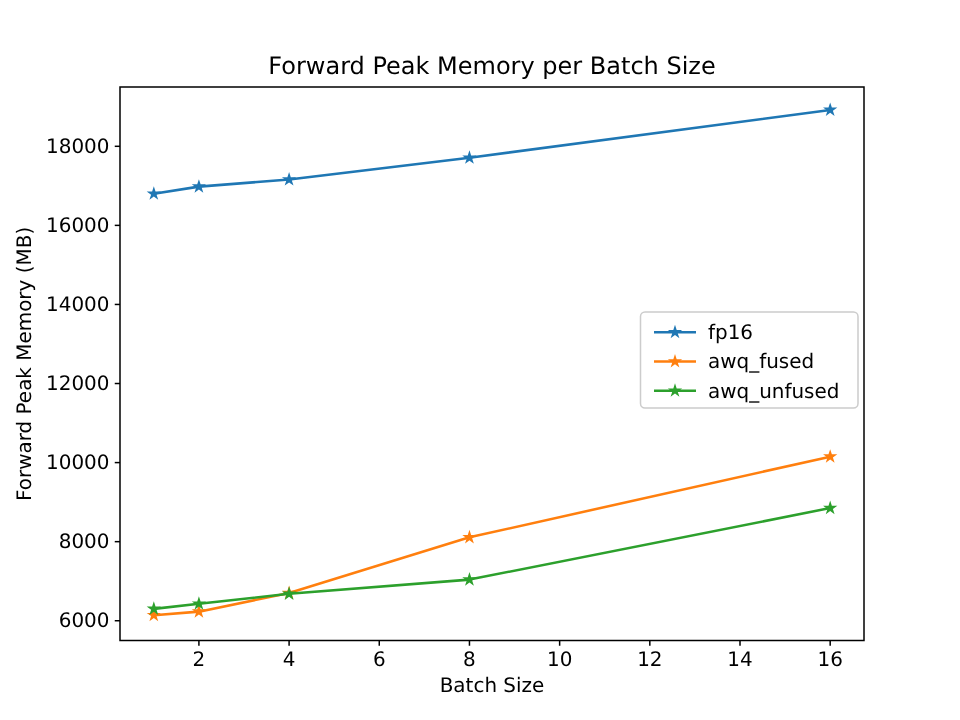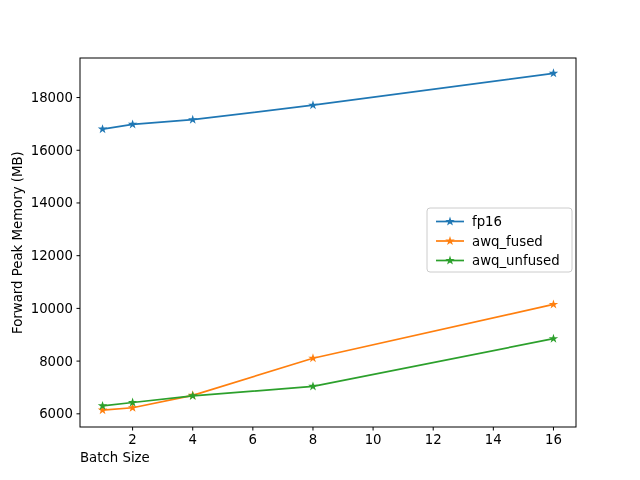--- a/index.html
+++ b/index.html
@@ -5,37 +5,38 @@
   html,body{margin:0;padding:0;background:#888;}
   #figure{
     position:relative;width:640px;height:480px;background:#ffffff;
     font-family:"DejaVu Sans",sans-serif;overflow:hidden;
   }
   #chart-title{
     position:absolute;left:80px;top:34px;width:496px;text-align:center;
     font-size:16px;color:#000;
   }
   #x-axis-label{
-    position:absolute;left:80px;top:450px;width:496px;
+    position:absolute;left:80px;top:450px;width:496px;text-align:center;
     font-size:13.3px;color:#000;
   }
   #y-axis-label{
     position:absolute;left:6px;top:58px;height:369px;width:22px;
     display:flex;align-items:center;justify-content:center;
     writing-mode:vertical-rl;transform:rotate(180deg);
     font-size:13.3px;color:#000;
   }
   svg{position:absolute;left:0;top:0;}
   .tick-label{font-family:"DejaVu Sans",sans-serif;font-size:13.3px;fill:#000;}
   .legend-label{font-family:"DejaVu Sans",sans-serif;font-size:13.3px;fill:#000;}
 </style>
 </head>
 <body>
 
 <div id="figure">
+  <div id="chart-title">Forward Peak Memory per Batch Size</div>
   <div id="y-axis-label">Forward Peak Memory (MB)</div>
   <div id="x-axis-label">Batch Size</div>
   <svg id="plot" width="640" height="480">
       <rect x="80" y="58" width="496" height="369" fill="none" stroke="#000000" stroke-width="1"></rect>
       <line x1="132.60606060606062" y1="427" x2="132.60606060606062" y2="430.5" stroke="#000000" stroke-width="1"></line>
       <text x="132.60606060606062" y="444" text-anchor="middle" class="tick-label">2</text>
       <line x1="192.72727272727272" y1="427" x2="192.72727272727272" y2="430.5" stroke="#000000" stroke-width="1"></line>
       <text x="192.72727272727272" y="444" text-anchor="middle" class="tick-label">4</text>
       <line x1="252.84848484848487" y1="427" x2="252.84848484848487" y2="430.5" stroke="#000000" stroke-width="1"></line>
       <text x="252.84848484848487" y="444" text-anchor="middle" class="tick-label">6</text>

